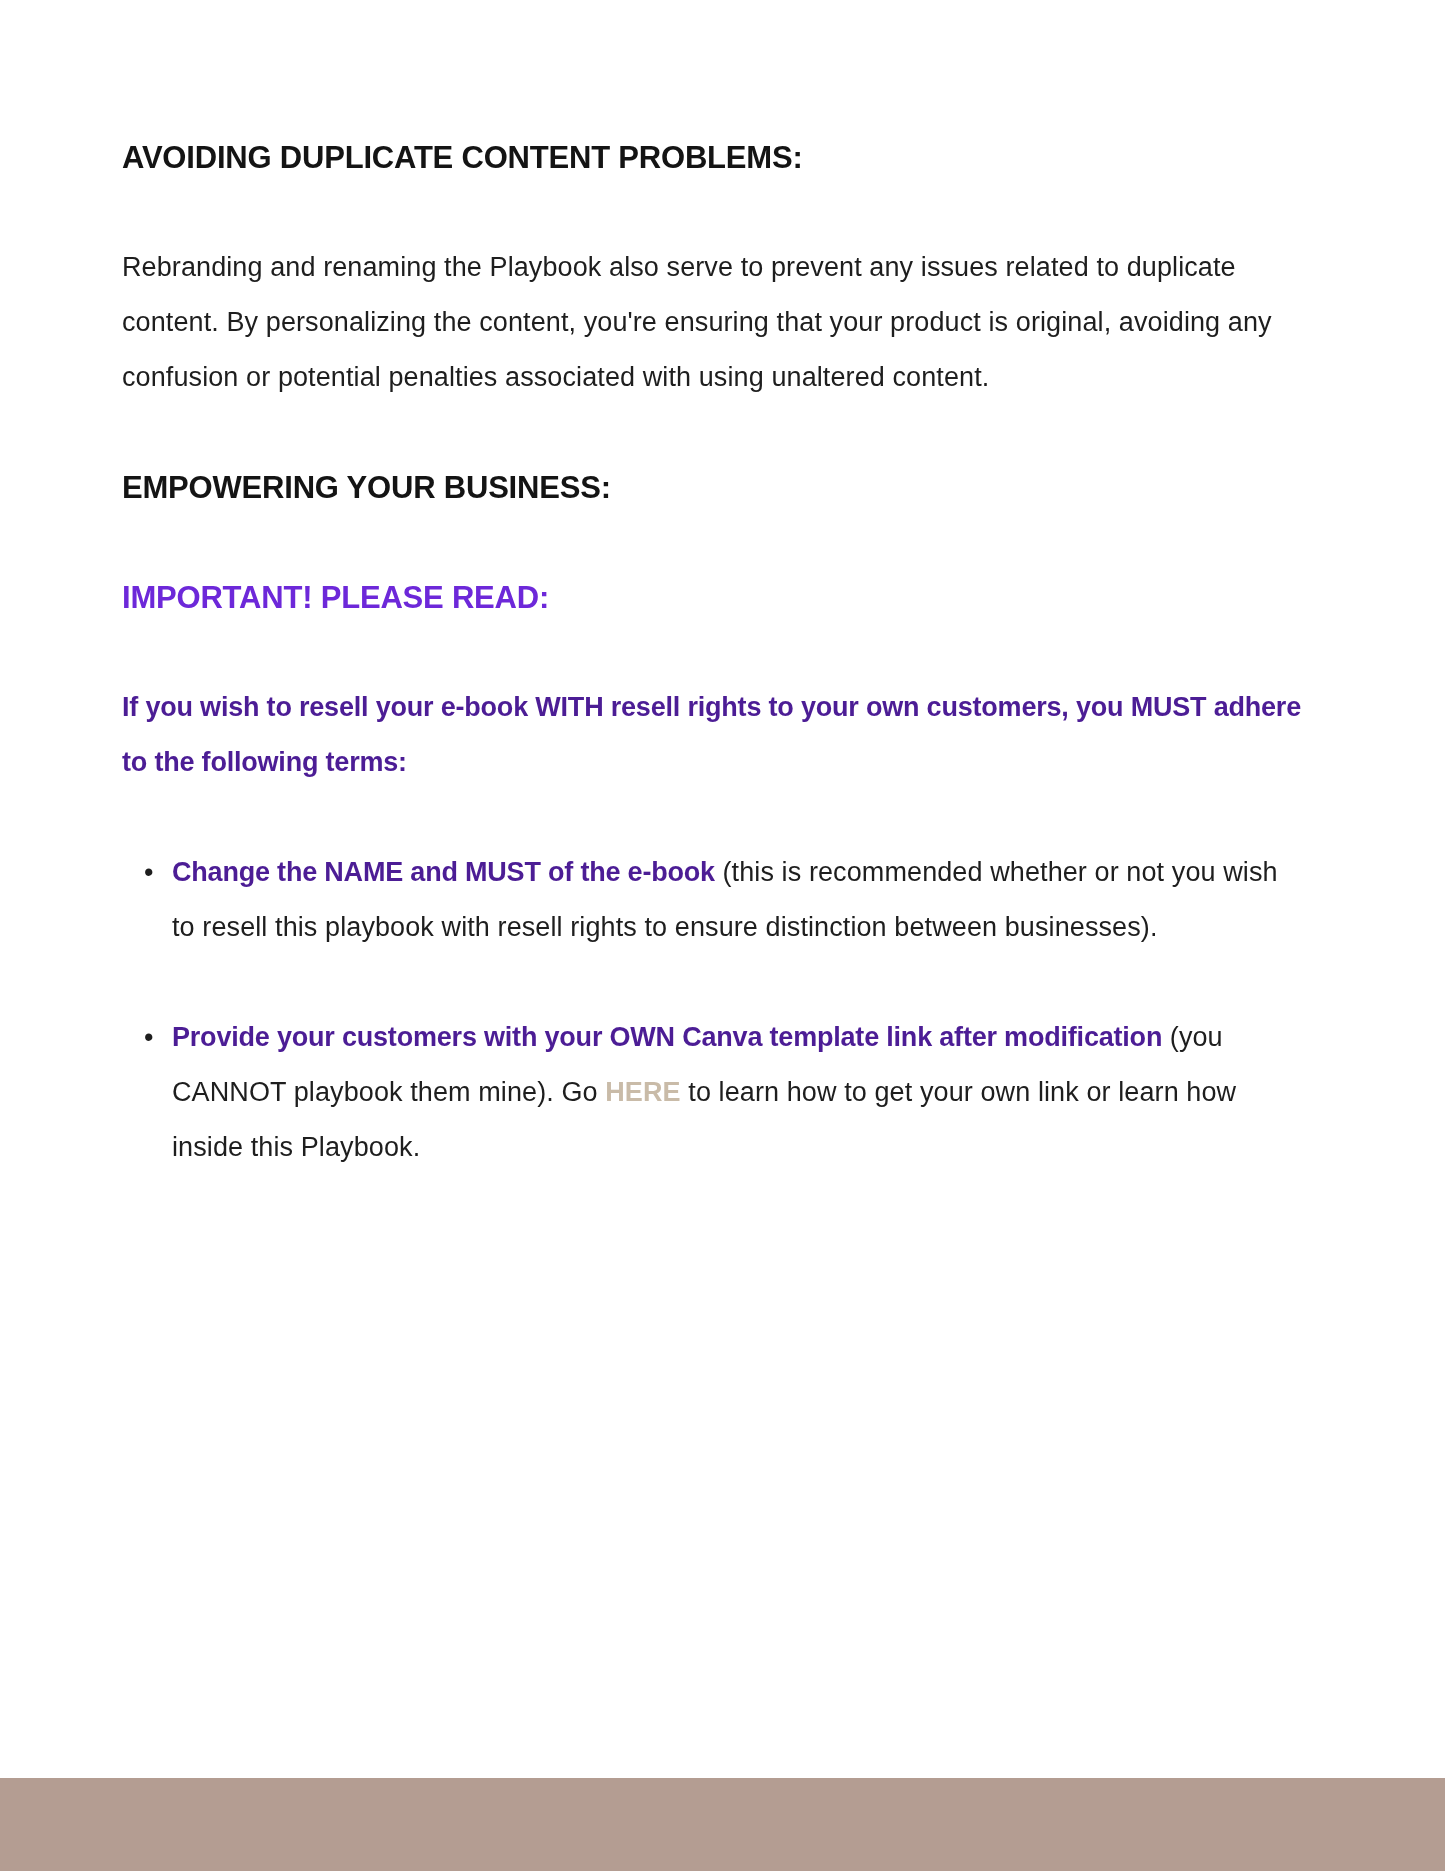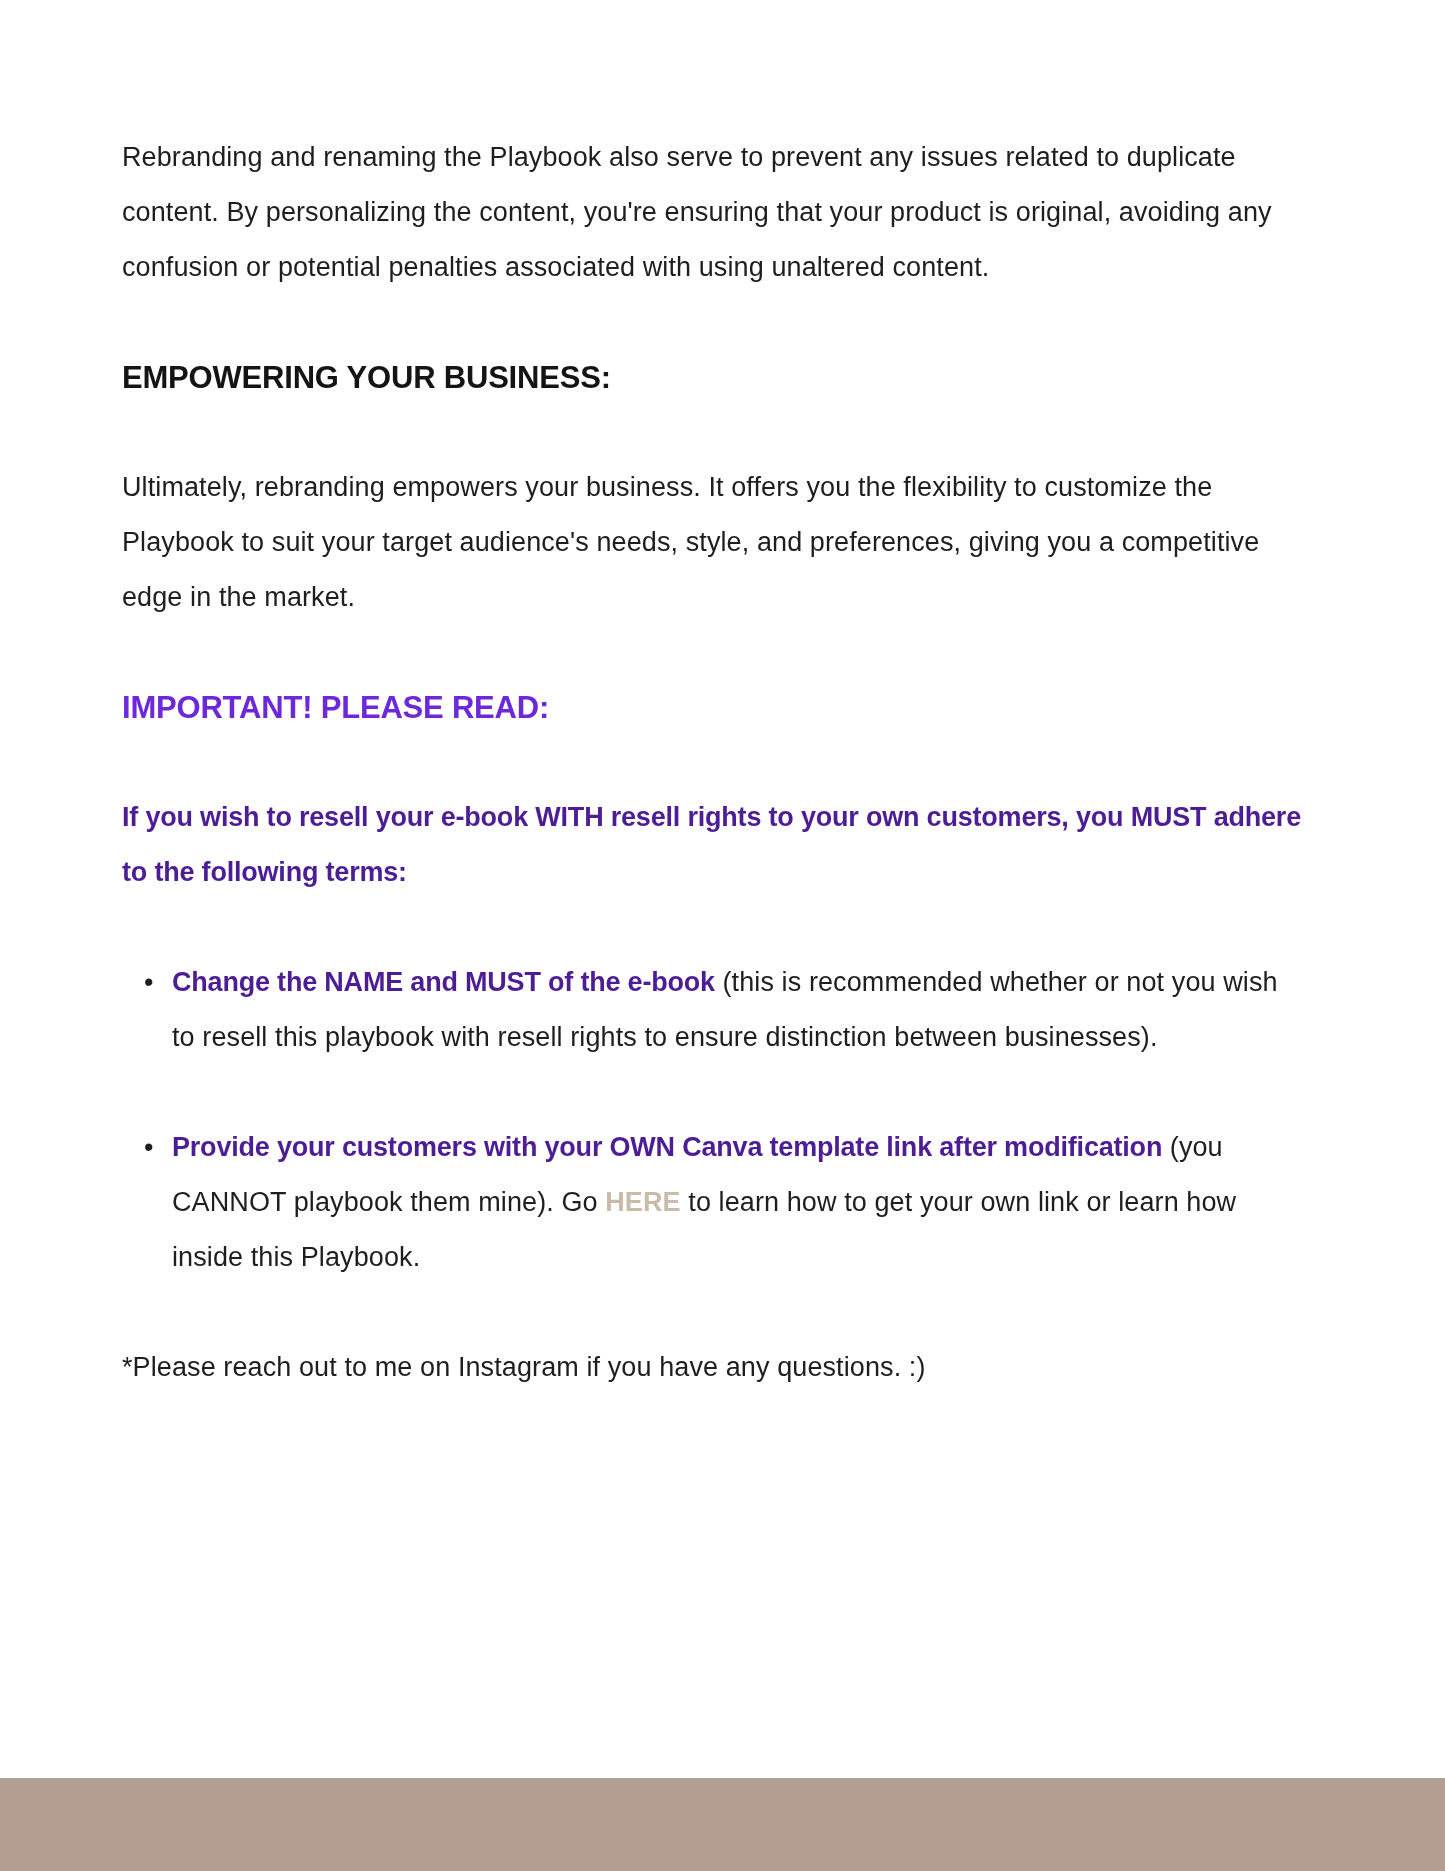--- a/index.html
+++ b/index.html
@@ -69,40 +69,39 @@
     height: 93px;
     background: #b49d92;
   }
 </style>
 </head>
 <body>
 
 <div class="page">
   <div class="content">
 
+    <h2 class="block heading">AVOIDING DUPLICATE CONTENT PROBLEMS:</h2>
 
     <p class="block">Rebranding and renaming the Playbook also serve to prevent any issues related to duplicate content. By personalizing the content, you're ensuring that your product is original, avoiding any confusion or potential penalties associated with using unaltered content.</p>
 
     <h2 class="block heading">EMPOWERING YOUR BUSINESS:</h2>
 
-    <p class="block">Ultimately, rebranding empowers your business. It offers you the flexibility to customize the Playbook to suit your target audience's needs, style, and preferences, giving you a competitive edge in the market.</p>
 
     <h2 class="block heading heading-red">IMPORTANT! PLEASE READ:</h2>
 
     <p class="block bold-intro">If you wish to resell your e-book WITH resell rights to your own customers, you MUST adhere to the following terms:</p>
 
     <ul class="terms-list block">
       <li>
         <span class="bullet-dot">•</span>
         <span class="bullet-bold">Change the NAME and MUST of the e-book</span><span> (this is recommended whether or not you wish to resell this playbook with resell rights to ensure distinction between businesses).</span>
       </li>
       <li>
         <span class="bullet-dot">•</span>
         <span class="bullet-bold">Provide your customers with your OWN Canva template link after modification</span><span> (you CANNOT playbook them mine). Go </span><a class="here-link">HERE</a><span> to learn how to get your own link or learn how inside this Playbook.</span>
       </li>
     </ul>
 
-    <p class="block">*Please reach out to me on Instagram if you have any questions. :)</p>
 
   </div>
 
   <div class="footer-bar"></div>
 </div>
 
 </body></html>

